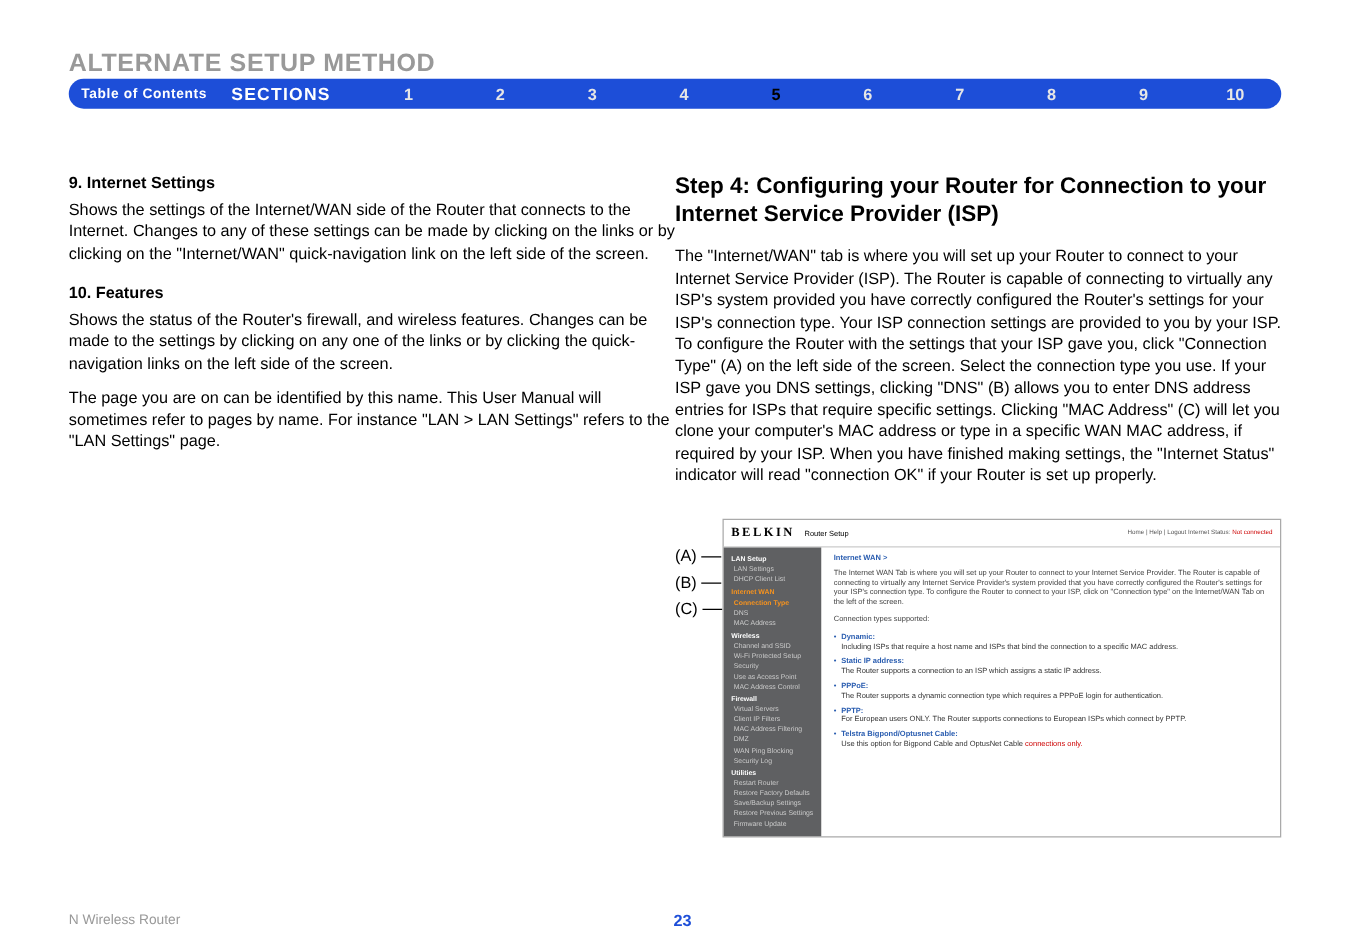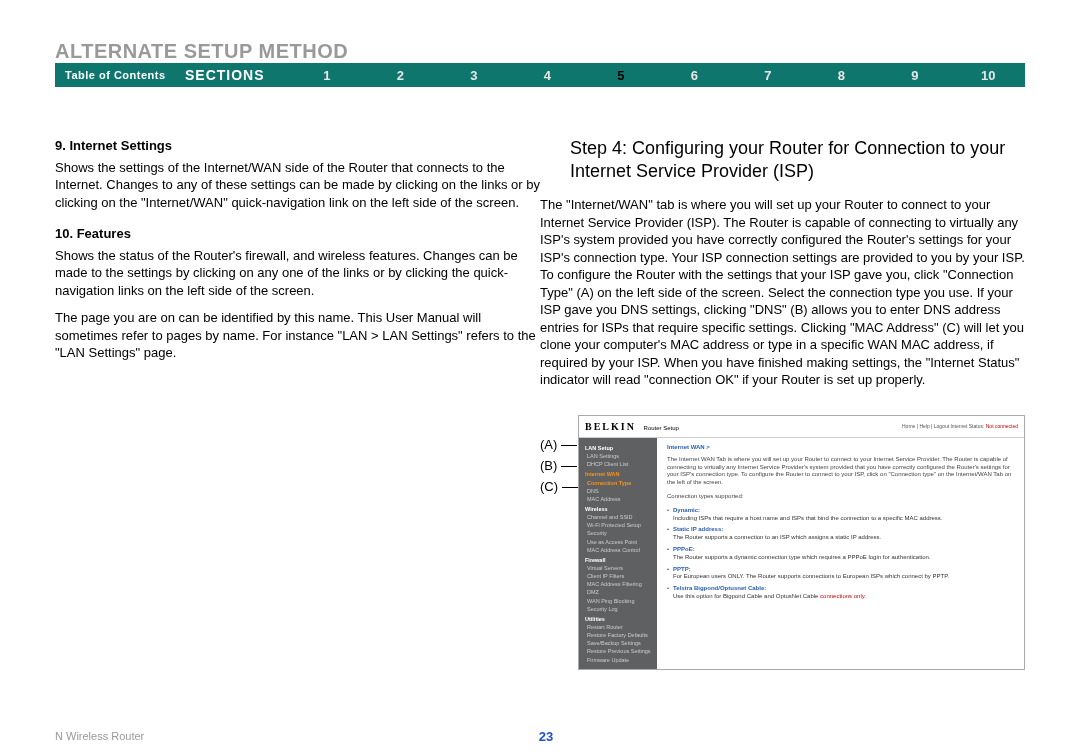--- a/index.html
+++ b/index.html
@@ -14,26 +14,27 @@
   .page {
     padding: 40px 55px 0 55px;
   }
   .page-title {
     font-size: 20px;
     font-weight: bold;
     color: #999;
     letter-spacing: 0.5px;
   }
   .nav-bar {
-    background: #0f766e;
+    background: #1d4ed8;
     height: 24px;
     display: flex;
     align-items: center;
     color: #fff;
     font-size: 11px;
+    border-radius: 12px;
   }
   .nav-toc {
     padding-left: 10px;
     font-weight: bold;
     letter-spacing: 0.5px;
     width: 130px;
   }
   .nav-sections {
     font-weight: bold;
     font-size: 14px;
@@ -65,25 +66,24 @@
   }
   .col .sub-heading {
     font-weight: bold;
     font-size: 13px;
     margin-bottom: 4px;
     margin-top: 14px;
   }
   .col .sub-heading:first-child { margin-top: 0; }
   .col p { margin-bottom: 10px; }
   .step-title {
-    font-weight: normal;
+    font-weight: bold;
     font-size: 18px;
     line-height: 1.25;
     margin-bottom: 14px;
-    margin-left: 30px;
   }
   .callout-row {
     display: flex;
     align-items: flex-start;
     margin-top: 26px;
   }
   .callouts {
     width: 38px;
     font-size: 13px;
     line-height: 1.6;

